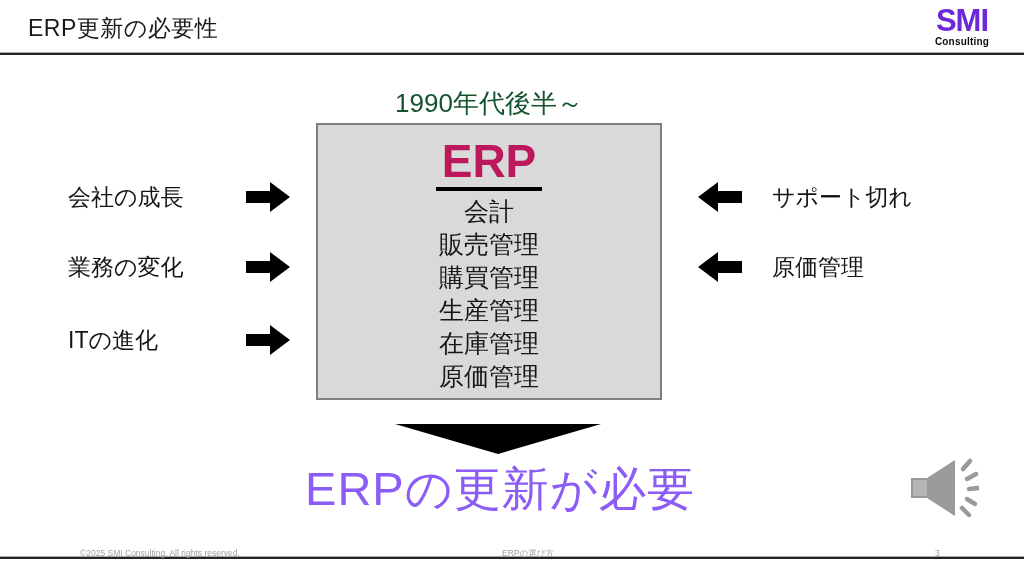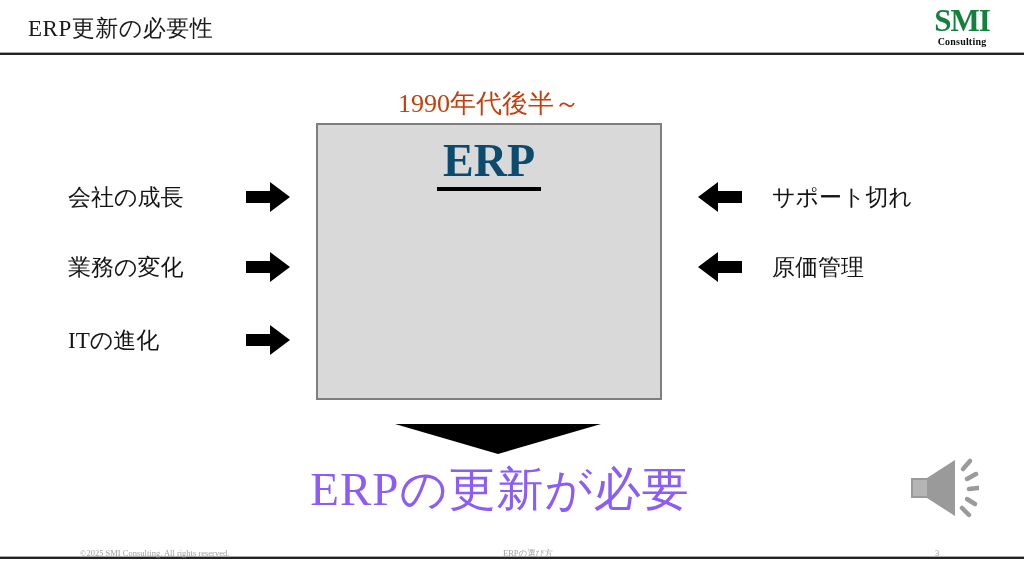--- a/index.html
+++ b/index.html
@@ -1,53 +1,53 @@
 <!DOCTYPE html>
 <html><head>
 <meta charset="utf-8">
 <style>
   * { margin: 0; padding: 0; box-sizing: border-box; }
   html, body { width: 1024px; height: 576px; background: #fff; }
   body { font-family: "Liberation Sans", "DejaVu Sans", sans-serif; color: #111; overflow: hidden; }
-  .slide { position: relative; width: 1024px; height: 436px; background: #ffffff; font-family: Liberation Serif, serif; }
+  .slide { position: relative; width: 1024px; height: 436px; background: #ffffff; }
 
   .slide-title {
     position: absolute; left: 28px; top: 13px;
     font-size: 23px; color: #1a1a1a; letter-spacing: 0.5px;
   }
 
   .logo {
     position: absolute; right: 22px; top: 5px; width: 80px; text-align: center;
   }
   .logo-main {
-    font-size: 31px; font-weight: 900; line-height: 1.05; letter-spacing: -1px; color: #15803d;
+    font-size: 31px; font-weight: 900; line-height: 1.05; letter-spacing: -1px; color: #6d28d9;
   }
   .logo-sub {
     font-size: 10px; font-weight: 700; color: #0d0d0d; margin-top: -2px; letter-spacing: 0.2px;
   }
 
   .rule {
     position: absolute; left: 0; width: 1024px; height: 3px;
     background: linear-gradient(to bottom, #a8a8a8 0%, #a8a8a8 30%, #242424 30%, #242424 100%);
   }
   .rule-top { top: 52px; }
   .rule-bottom { top: 556px; height: 2.5px; }
 
   .era-label {
     position: absolute; left: 316px; top: 86px; width: 346px;
-    text-align: center; font-size: 26px; color: #c2410c;
+    text-align: center; font-size: 26px; color: #14532d;
   }
 
   .erp-box {
     position: absolute; left: 316px; top: 123px; width: 346px; height: 277px;
     background: #d9d9d9; border: 2px solid #7f7f7f; text-align: center;
   }
   .erp-heading {
     display: inline-block; margin-top: 12px; padding: 0 6px 2px 6px;
-    font-size: 46px; font-weight: 700; line-height: 1.05; color: #0c4a6e;
+    font-size: 46px; font-weight: 700; line-height: 1.05; color: #be185d;
     border-bottom: 4px solid #000;
   }
   .erp-modules { margin-top: 4px; font-size: 25px; line-height: 33px; color: #161616; }
 
   .factor-row { position: absolute; display: flex; align-items: center; height: 34px; gap: 19px; }
   .factor-row.left-side { left: 68px; width: 222px; justify-content: space-between; }
   .factor-row.right-side { left: 698px; width: 230px; justify-content: flex-start; gap: 30px; text-align: right; }
   .factor-label { font-size: 23px; color: #141414; white-space: nowrap; }
   .row-1 { top: 180px; }
   .row-2 { top: 250px; }
@@ -81,20 +81,28 @@
     <div class="logo-sub">Consulting</div>
   </div>
 
   <div class="rule rule-top"></div>
 
   <div class="era-label">1990年代後半～</div>
 
   <div class="erp-box">
     <div>
       <span class="erp-heading">ERP</span>
+    </div>
+    <div class="erp-modules">
+      <div>会計</div>
+      <div>販売管理</div>
+      <div>購買管理</div>
+      <div>生産管理</div>
+      <div>在庫管理</div>
+      <div>原価管理</div>
     </div>
   </div>
 
   <div class="factor-row left-side row-1">
     <span class="factor-label">会社の成長</span>
     <svg class="arrow-svg" width="44" height="30" viewBox="0 0 44 30">
         <polygon points="0,9 24,9 24,0 44,15 24,30 24,21 0,21" fill="#000"></polygon>
       </svg>
   </div>
   <div class="factor-row left-side row-2">

